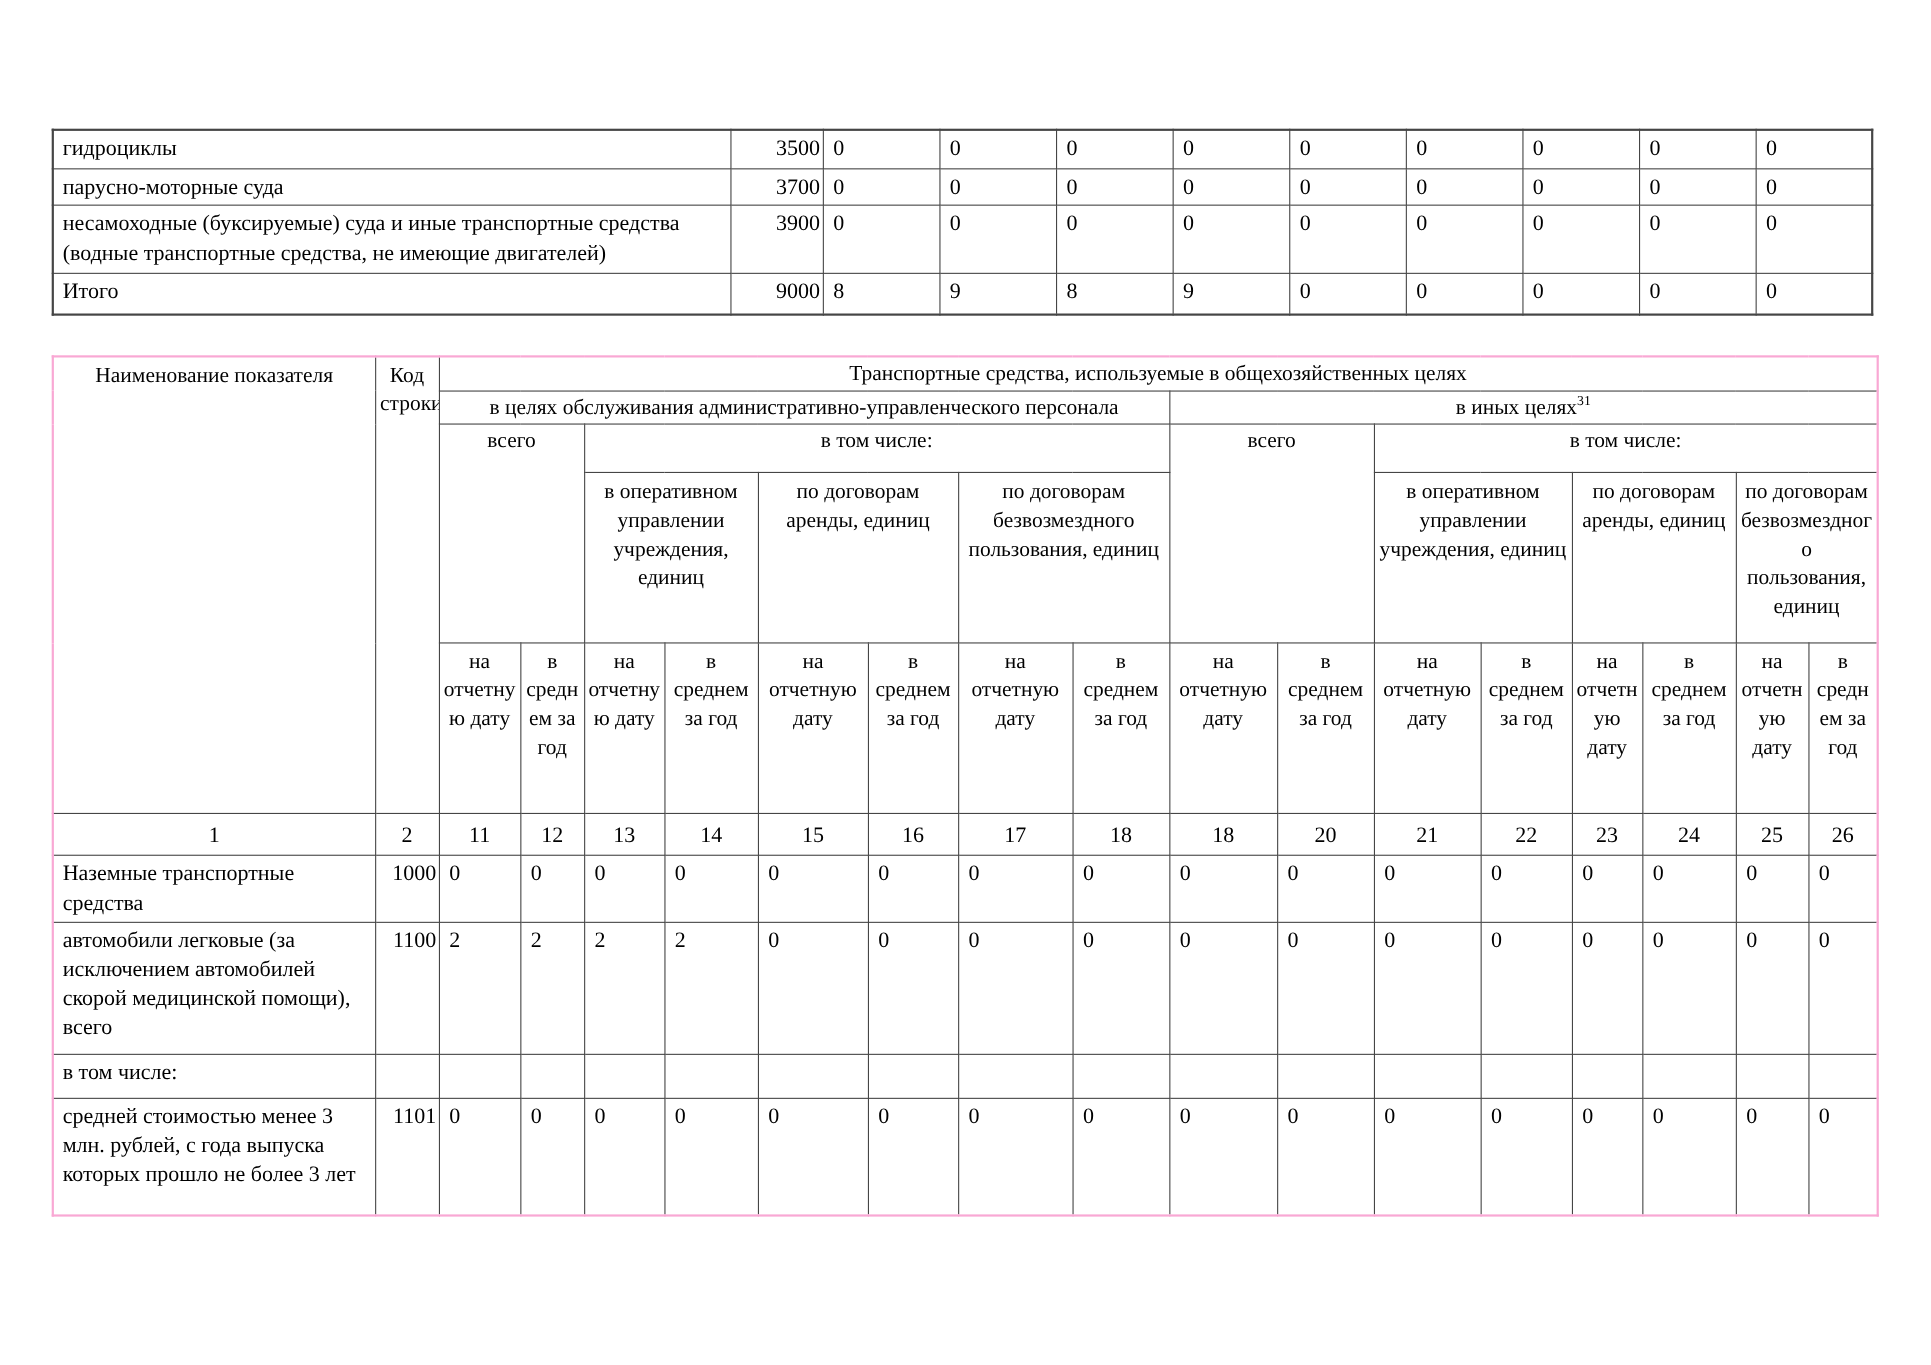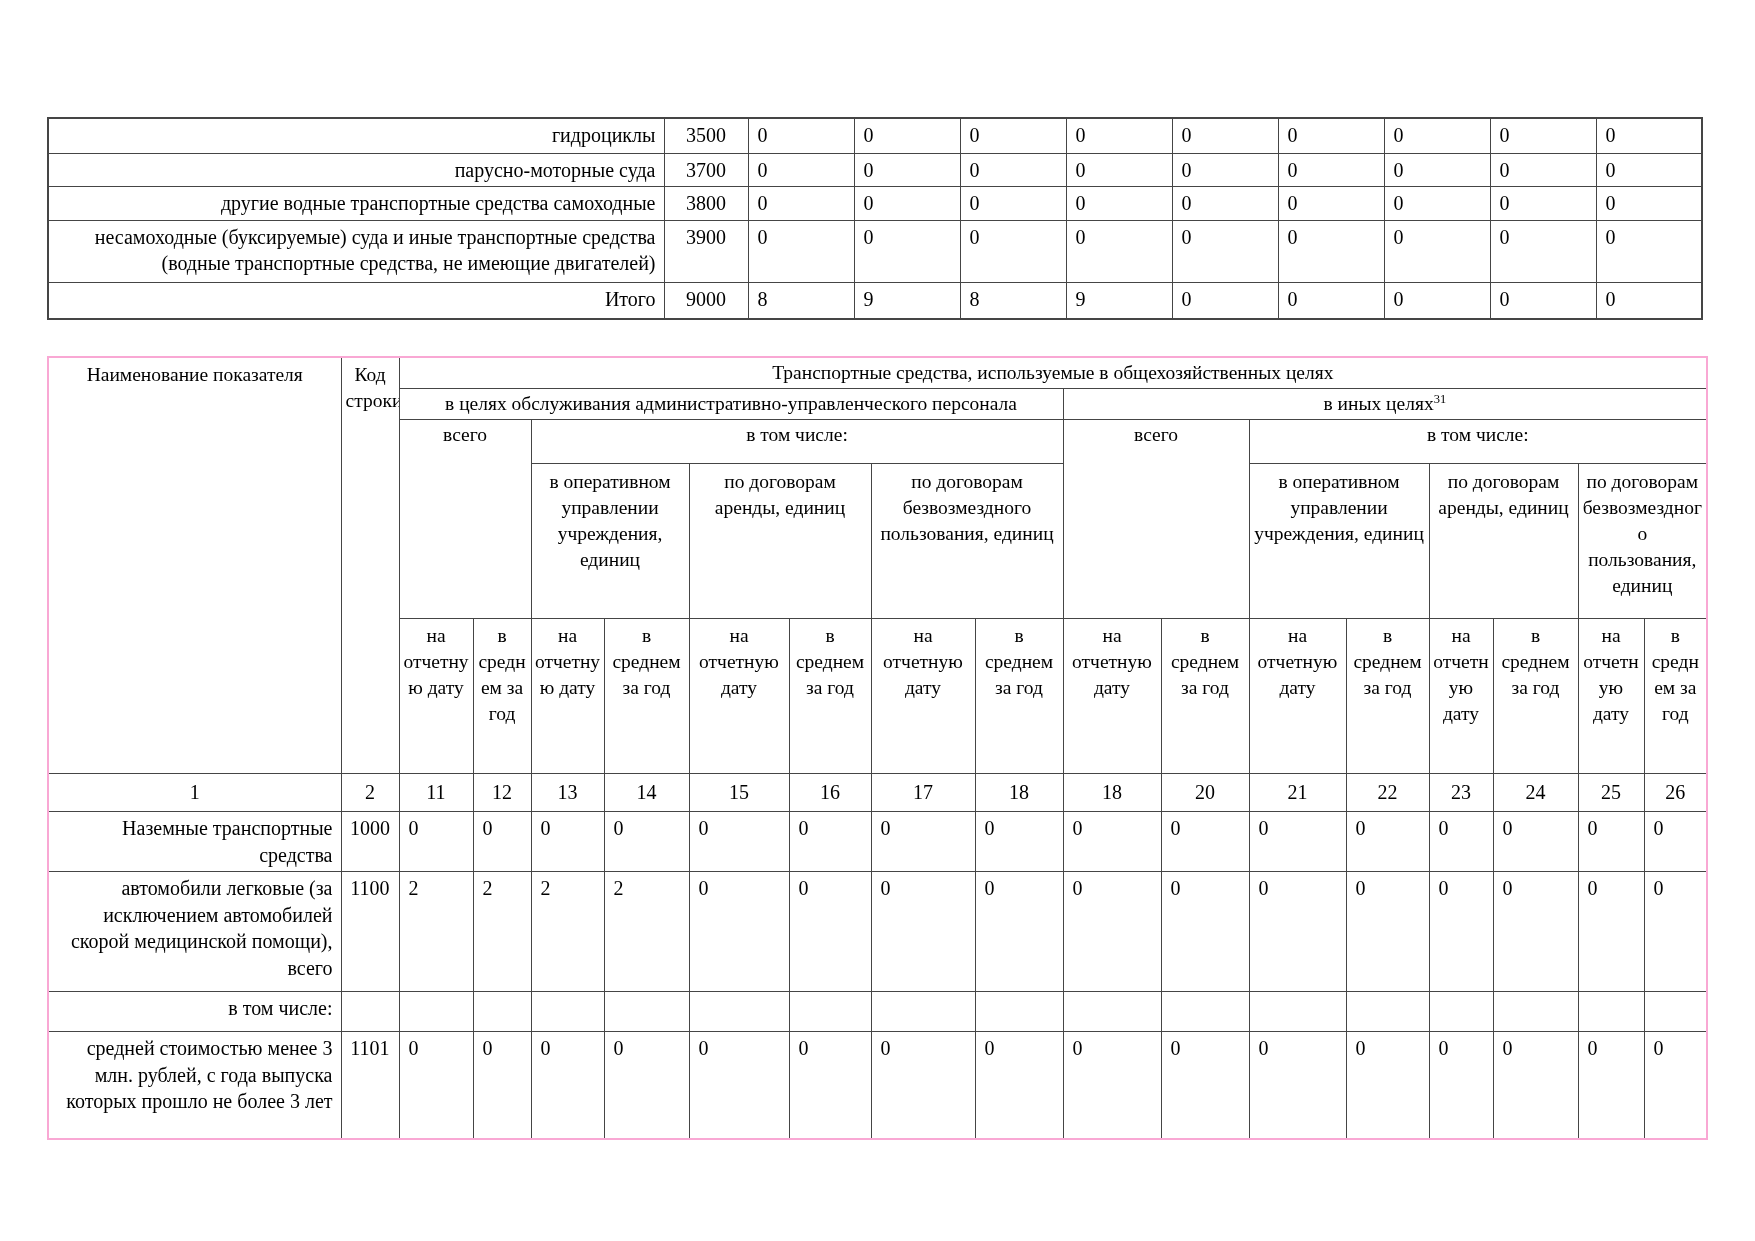--- a/index.html
+++ b/index.html
@@ -33,22 +33,22 @@
     width: 1656px;
     margin: 117px 0 0 47px;
     border: 2px solid #454545;
   }
   
   .t-main {
     width: 1659px;
     margin: 36px 0 0 47px;
     border: 2px solid #f9a8d4;
   }
-  .c-name { text-align: right; padding: 3px 8px 3px 8px; }
-  .c-code { text-align: center; padding: 3px 2px; }
+  .c-name { text-align: left; padding: 3px 8px 3px 8px; }
+  .c-code { text-align: right; padding: 3px 2px; }
   .c-val  { text-align: left; padding: 3px 4px 3px 9px; }
   .hdr {
     text-align: center;
     vertical-align: top;
     font-size: 19.5px;
     padding: 2px 4px;
   }
   .hdr-name { padding-top: 4px; }
   .hdr-group {
     word-break: break-word;
@@ -101,33 +101,20 @@
         <td class="c-val">0</td>
         <td class="c-val">0</td>
         <td class="c-val">0</td>
         <td class="c-val">0</td>
         <td class="c-val">0</td>
         <td class="c-val">0</td>
       </tr>
       <tr style="height: 33px; margin-left: 35px;">
         <td class="c-name">парусно-моторные суда</td>
         <td class="c-code">3700</td>
-        <td class="c-val">0</td>
-        <td class="c-val">0</td>
-        <td class="c-val">0</td>
-        <td class="c-val">0</td>
-        <td class="c-val">0</td>
-        <td class="c-val">0</td>
-        <td class="c-val">0</td>
-        <td class="c-val">0</td>
-        <td class="c-val">0</td>
-      </tr>
-      <tr style="height: 33px;">
-        <td class="c-name">другие водные транспортные средства самоходные</td>
-        <td class="c-code">3800</td>
         <td class="c-val">0</td>
         <td class="c-val">0</td>
         <td class="c-val">0</td>
         <td class="c-val">0</td>
         <td class="c-val">0</td>
         <td class="c-val">0</td>
         <td class="c-val">0</td>
         <td class="c-val">0</td>
         <td class="c-val">0</td>
       </tr>

